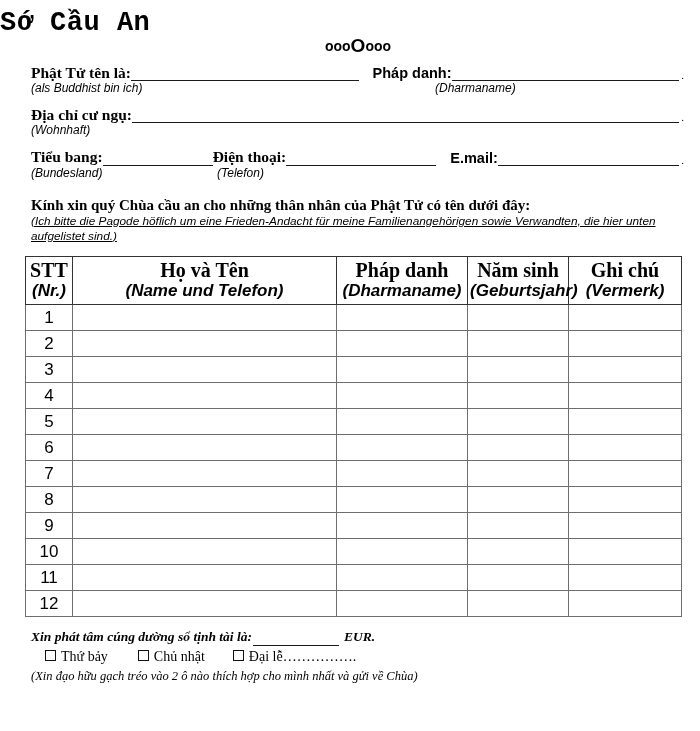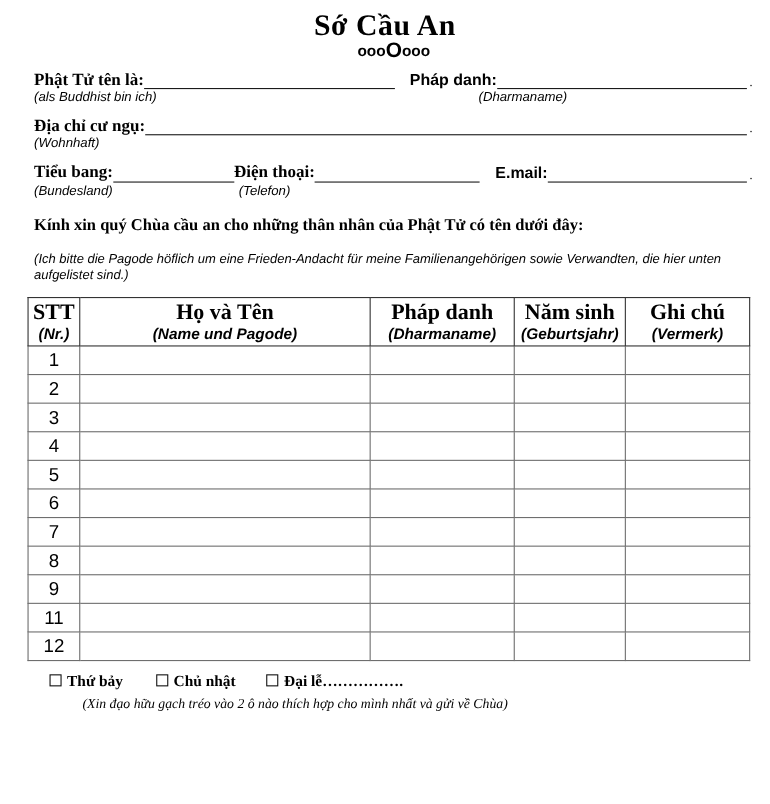--- a/index.html
+++ b/index.html
@@ -8,22 +8,21 @@
     background:#ffffff;
     font-family:"Liberation Serif", serif;
     color:#000;
     overflow:hidden;
     position:relative;
   }
   .page{position:relative;width:700px;height:731px;}
 
   
   .title{
-    text-align:center;
-    font-family:Liberation Serif, serif;
+    font-family:Liberation Mono, monospace;
     font-weight:bold;
     font-size:27px;
     letter-spacing:.5px;
     margin:0;
     padding-top:9px;
     line-height:1.05;
   }
   .subtitle{
     text-align:center;
     font-family:"Liberation Sans", sans-serif;
@@ -102,22 +101,23 @@
     font-family:"Liberation Serif", serif;
     font-weight:bold;
     font-size:15px;
     line-height:1.2;
   }
   .instr-note{
     font-family:"Liberation Sans", sans-serif;
     font-style:italic;
     font-size:11.8px;
     line-height:1.28;
-    margin-top:14px;
+    margin-top:0;
     max-width:645px;
+    text-decoration:underline;
   }
 
   
   table.list{
     border-collapse:collapse;
     margin:12px 0 0 25px;
     width:656px;
     table-layout:fixed;
   }
   table.list th, table.list td{
@@ -133,21 +133,21 @@
   }
   .th-vn{
     font-family:"Liberation Serif", serif;
     font-weight:bold;
     font-size:20px;
     line-height:1.12;
   }
   .th-de{
     font-family:"Liberation Sans", sans-serif;
     font-style:italic;
-    font-size:14px;
+    font-size:17px;
     line-height:1.15;
     text-align:center;
   }
   td.num{
     text-align:center;
     font-family:"Liberation Sans", sans-serif;
     font-size:17px;
     height:25px;
     line-height:25px;
   }
@@ -180,37 +180,36 @@
     width:9px;height:9px;
     border:1.2px solid #111;
     margin:0 5px 0 0;
     position:relative;
     top:0px;
     flex:0 0 auto;
   }
   .opt{
     font-family:"Liberation Serif", serif;
     font-style:normal;
-    font-weight:bold;
+    font-weight:normal;
     font-size:14px;
     white-space:nowrap;
     display:flex;
     align-items:baseline;
     justify-content:center;
   }
   .opt-gap{flex:0 0 30px;}
   .opt-gap2{flex:0 0 28px;}
   .lead-gap{flex:0 0 14px;}
   .f-note{
     font-family:"Liberation Serif", serif;
     font-weight:normal;
     font-size:12.5px;
     margin-top:1px;
     line-height:1.3;
-    margin-left:44px;
   }
 </style>
 </head>
 <body>
 
 <div class="page">
 
   <div class="title">Sớ Cầu An</div>
   <div class="deco"><span>ooo</span><span class="big">O</span><span>ooo</span></div>
 
@@ -275,21 +274,21 @@
       <tr>
         <th>
           <div class="th-in">
             <div class="th-vn">STT</div>
             <div class="th-de">(Nr.)</div>
           </div>
         </th>
         <th>
           <div class="th-in">
             <div class="th-vn">Họ và Tên</div>
-            <div class="th-de">(Name und Pagode)</div>
+            <div class="th-de">(Name und Telefon)</div>
           </div>
         </th>
         <th>
           <div class="th-in">
             <div class="th-vn">Pháp danh</div>
             <div class="th-de">(Dharmaname)</div>
           </div>
         </th>
         <th>
           <div class="th-in">
@@ -363,37 +362,49 @@
           <td class="cell"></td>
         </tr>
         <tr>
           <td class="num">9</td>
           <td class="cell"></td>
           <td class="cell"></td>
           <td class="cell"></td>
           <td class="cell"></td>
         </tr>
         <tr>
+          <td class="num">10</td>
+          <td class="cell"></td>
+          <td class="cell"></td>
+          <td class="cell"></td>
+          <td class="cell"></td>
+        </tr>
+        <tr>
           <td class="num">11</td>
           <td class="cell"></td>
           <td class="cell"></td>
           <td class="cell"></td>
           <td class="cell"></td>
         </tr>
         <tr>
           <td class="num">12</td>
           <td class="cell"></td>
           <td class="cell"></td>
           <td class="cell"></td>
           <td class="cell"></td>
         </tr>
       </tbody>
   </table>
 
   <div class="footer">
+    <div class="f-line">
+      <span>Xin phát tâm cúng dường sổ tịnh tài là:</span>
+      <span class="f-blank"></span>
+      <span class="eur">EUR.</span>
+    </div>
     <div class="f-line2">
       <span class="lead-gap"></span>
       <span class="opt">
         <span class="cb"></span>
         <span>Thứ bảy</span>
       </span>
       <span class="opt-gap"></span>
       <span class="opt">
         <span class="cb"></span>
         <span>Chủ nhật</span>

